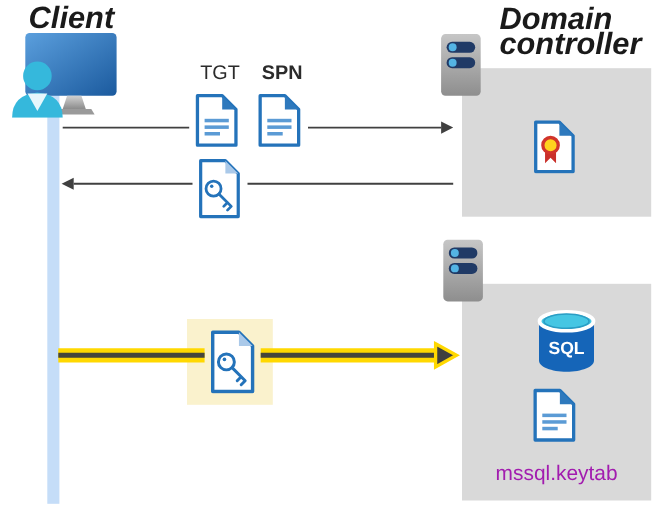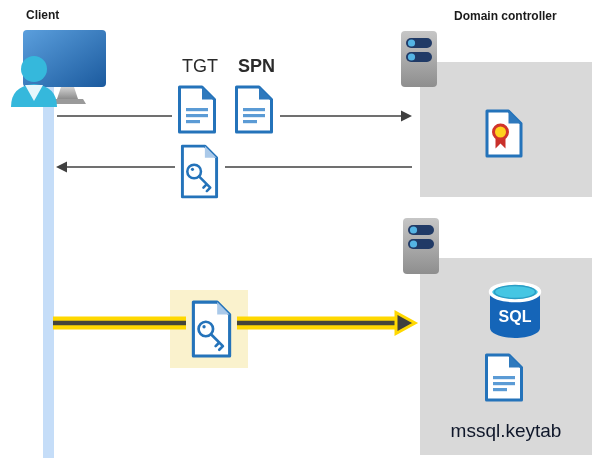--- a/index.html
+++ b/index.html
@@ -13,23 +13,23 @@
   *{margin:0;padding:0;box-sizing:border-box;}
   body{background:#fff;font-family:"Liberation Sans",sans-serif;}
   .canvas{position:relative;width:600px;height:468px;background:#fff;overflow:hidden;}
   .abs{position:absolute;}
   .node-box{background:var(--box-gray);z-index:1;}
   .highlight-square{background:var(--highlight-bg);z-index:1;}
   .timeline{background:var(--timeline-blue);z-index:2;}
   svg.arrow{z-index:2;}
   svg.icon{z-index:3;}
   .lbl{z-index:4;color:var(--label-dark);}
-  .lbl-bold{font-weight:700;font-size:12px;line-height:23px;}
+  .lbl-bold{font-weight:700;font-size:28px;line-height:23px;font-style:italic;}
   .lbl-ticket{font-weight:400;font-size:18px;color:#2b2b2b;text-align:right;}
-  .lbl-keytab{font-weight:400;font-size:19px;color:#0f172a;text-align:center;}
+  .lbl-keytab{font-weight:400;font-size:19px;color:#a21caf;text-align:center;}
   .nowrap{white-space:nowrap;}
   .doc-body{fill:#fff;stroke:var(--doc-border-blue);stroke-width:3;stroke-linejoin:round;}
   .doc-fold{fill:var(--doc-fold-blue);}
   .key-fold{fill:var(--key-fold-light-blue);}
   .doc-line{fill:var(--doc-line-blue);}
   .key-stroke{fill:none;stroke:var(--doc-border-blue);stroke-width:2.6;stroke-linecap:round;}
   .key-dot{fill:var(--doc-border-blue);}
   .gray-line{stroke:var(--arrow-gray);stroke-width:1.7;}
   .gray-head{fill:var(--arrow-gray);}
   .yellow-band{stroke:var(--highlight-yellow);stroke-width:13;}

